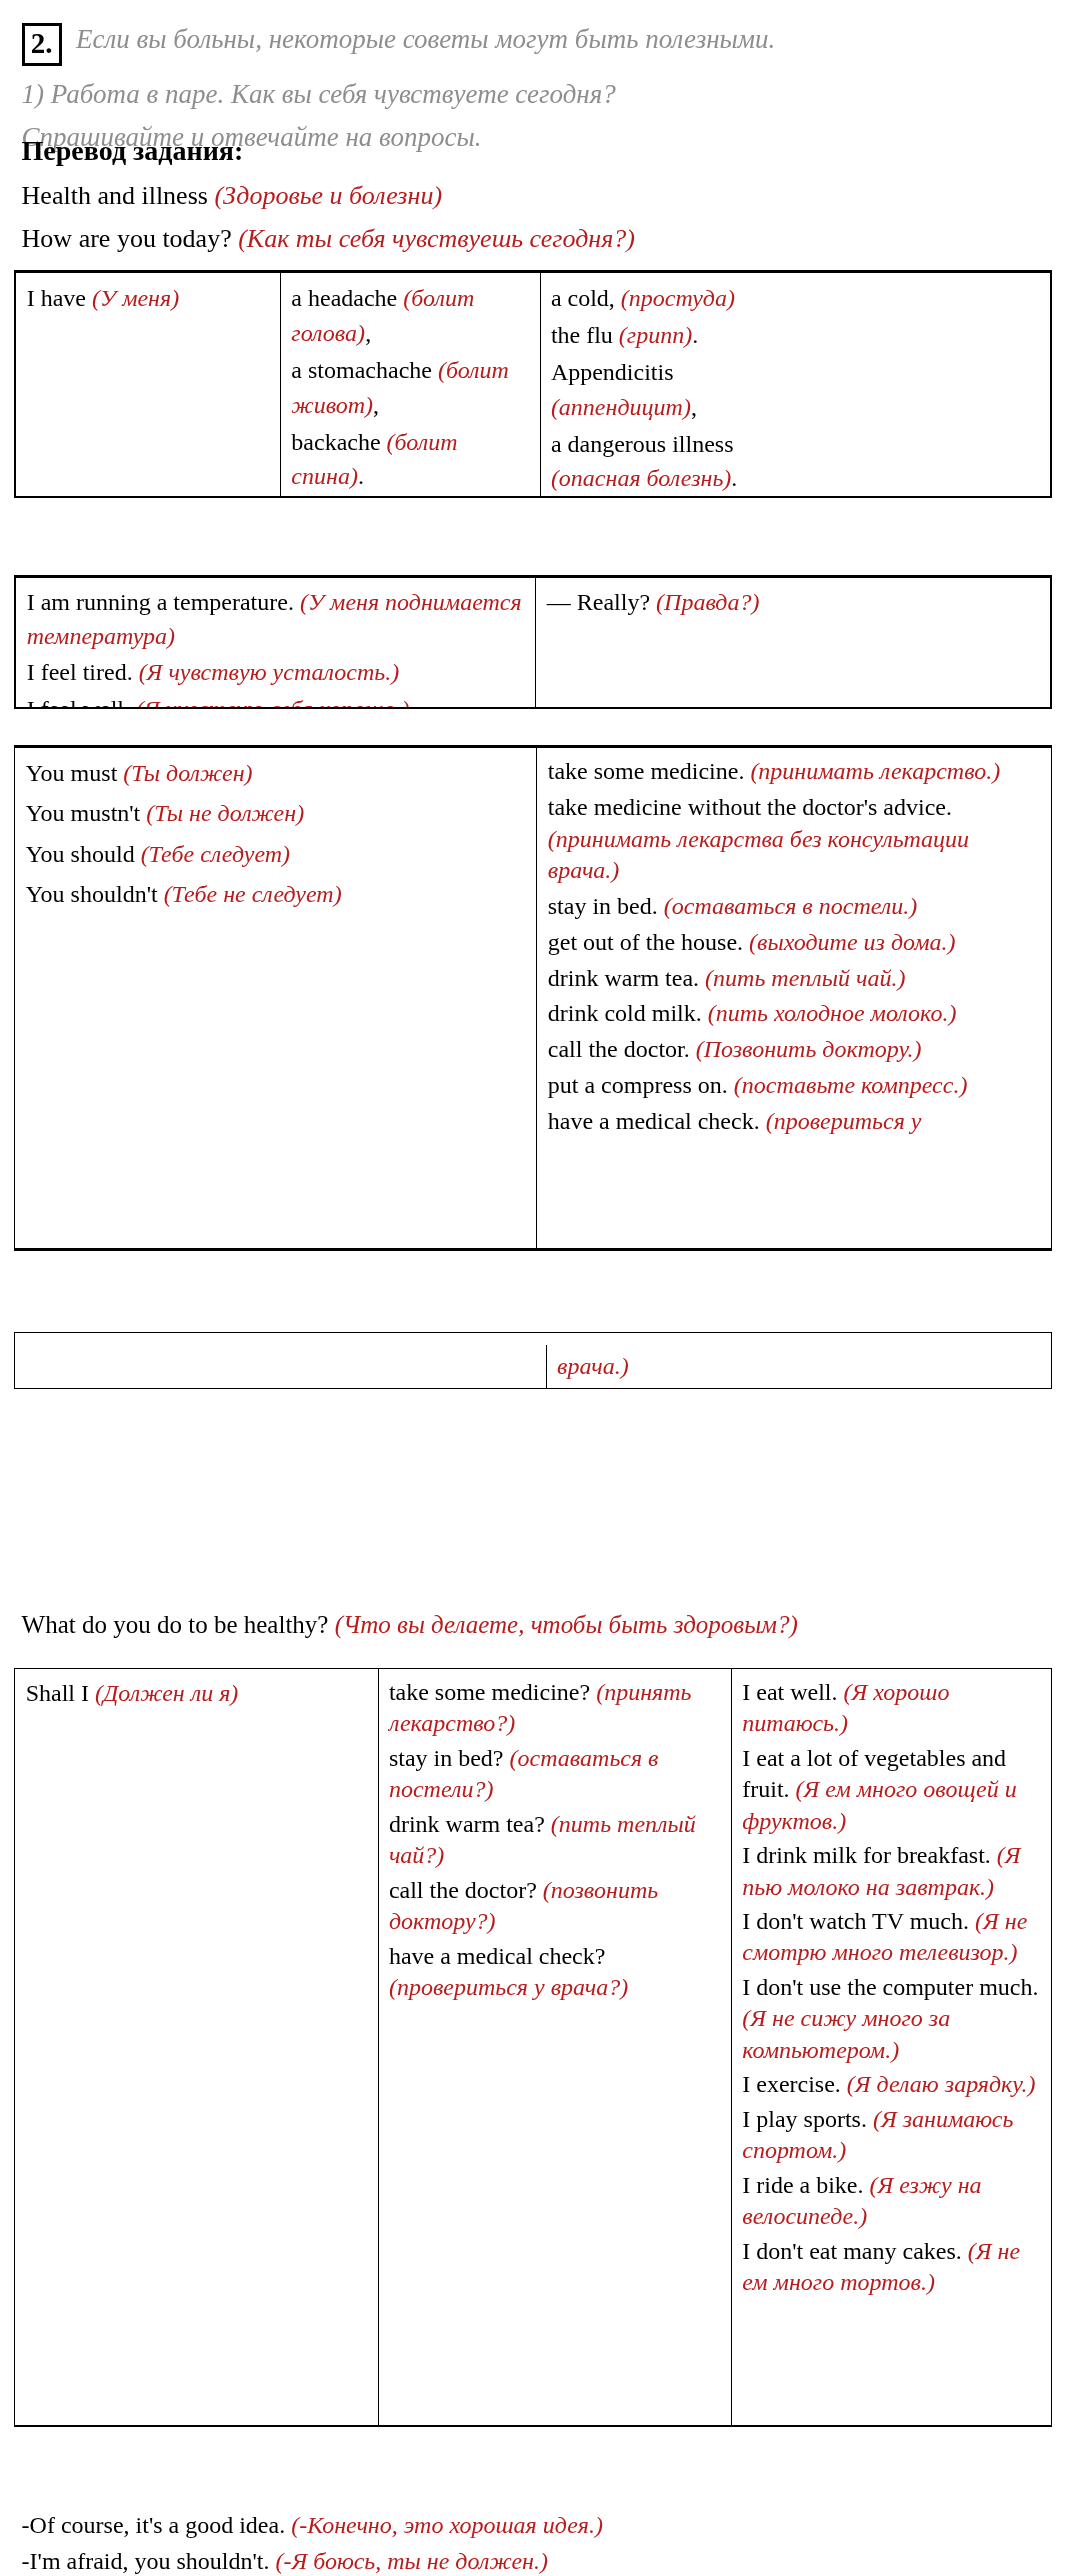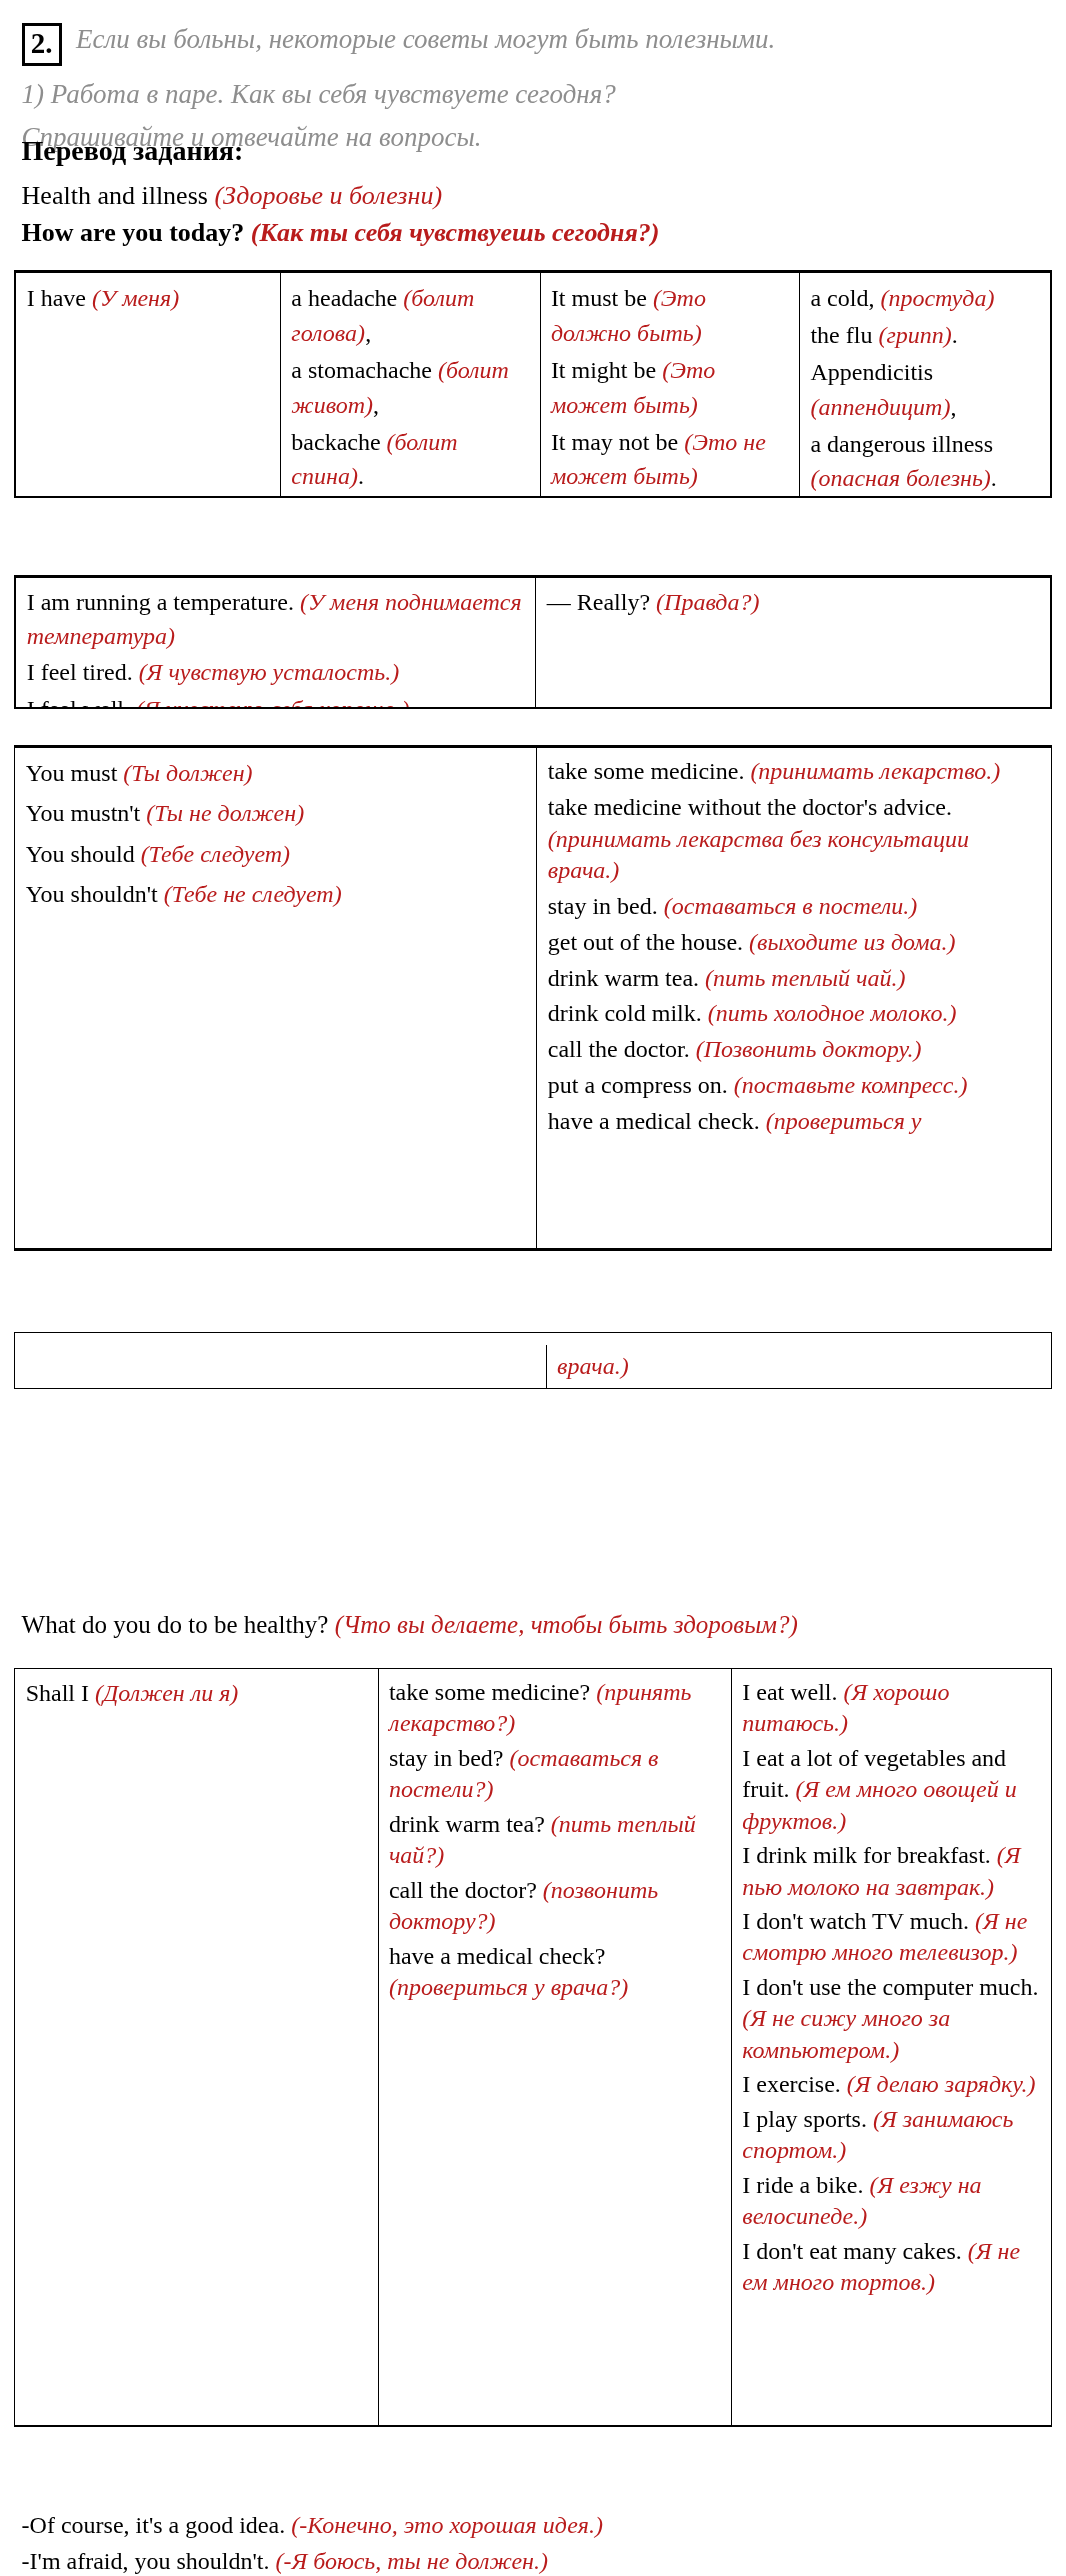--- a/index.html
+++ b/index.html
@@ -21,21 +21,21 @@
   .ru{color:#b91c1c;font-style:italic;}
   .gray-it{color:#8e8e8e;font-style:italic;}
   .line{display:block;}
   
   .b-task1{top:23px;width:824px;font-size:27px;line-height:1.2;}
   .numbox{display:inline-block;border:3.6px solid #000;padding:0 6.2px 2.1px 6.2px;font-weight:bold;
           font-size:29px;margin-right:14.4px;vertical-align:top;}
   .b-task2{top:73px;width:732px;font-size:27px;line-height:1.58;}
   .b-perevod{top:135px;font-size:28px;font-weight:bold;text-align:center;}
   .b-topic{top:181px;font-size:26px;}
-  .b-question{top:218px;font-size:26px;font-weight:bold;}
+  .b-question{top:224px;font-size:26px;}
   
   .tbl{position:absolute;left:14.4px;width:1038px;display:flex;box-sizing:border-box;background:#fff;}
   .cell{box-sizing:border-box;padding:8.2px 10.3px;font-size:24px;overflow:hidden;}
   .t1{top:270px;height:228px;border:2.1px solid #000;border-top-width:3.6px;}
   .t1 .cell{line-height:1.45;}
   .t1 .c1{width:25.5%;}
   .t1 .c2{width:25.1%;border-left:1.5px solid #000;}
   .t1 .c3{width:25.1%;border-left:1.5px solid #000;}
   .t1 .c4{width:24.3%;border-left:1.5px solid #000;}
   .t1 .line{margin-bottom:2.1px;}
@@ -195,25 +195,20 @@
 
   <div class="tbl t1">
     <div class="cell c1">
         <div class="line"><span class="en">I have </span><span class="ru">(У меня)</span></div>
       </div>
     <div class="cell c2">
         <div class="line"><span class="en">a headache </span><span class="ru">(болит голова)</span><span class="en">,</span></div>
         <div class="line"><span class="en">a stomachache </span><span class="ru">(болит живот)</span><span class="en">,</span></div>
         <div class="line"><span class="en">backache </span><span class="ru">(болит спина)</span><span class="en">.</span></div>
       </div>
-    <div class="cell c3">
-        <div class="line"><span class="en">It must be </span><span class="ru">(Это должно быть)</span></div>
-        <div class="line"><span class="en">It might be </span><span class="ru">(Это может быть)</span></div>
-        <div class="line"><span class="en">It may not be </span><span class="ru">(Это не может быть)</span></div>
-      </div>
     <div class="cell c4">
         <div class="line"><span class="en">a cold, </span><span class="ru">(простуда)</span></div>
         <div class="line"><span class="en">the flu </span><span class="ru">(грипп)</span><span class="en">.</span></div>
         <div class="line"><span class="en">Appendicitis </span><span class="ru">(аппендицит)</span><span class="en">,</span></div>
         <div class="line"><span class="en">a dangerous illness </span><span class="ru">(опасная болезнь)</span><span class="en">.</span></div>
       </div>
   </div>
 
   <div class="tbl t2">
     <div class="cell cl">

